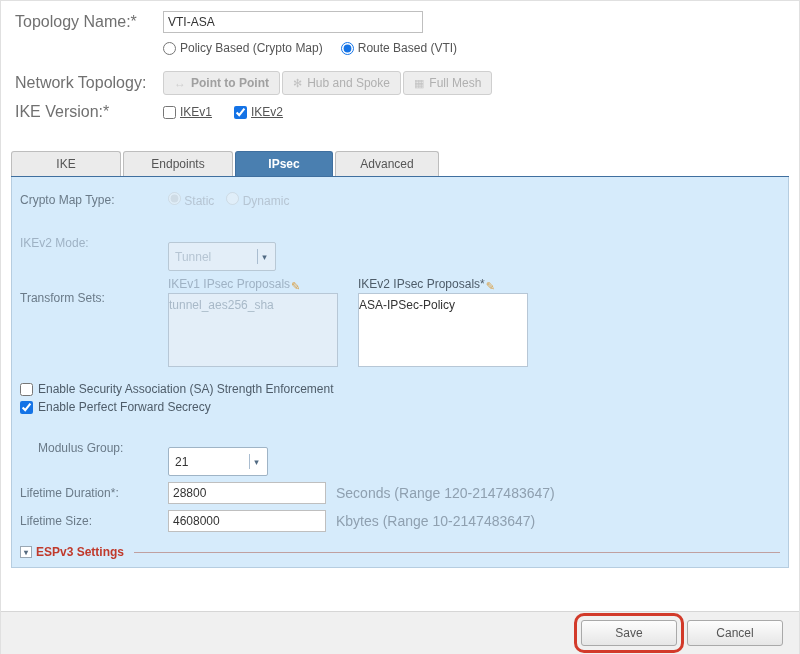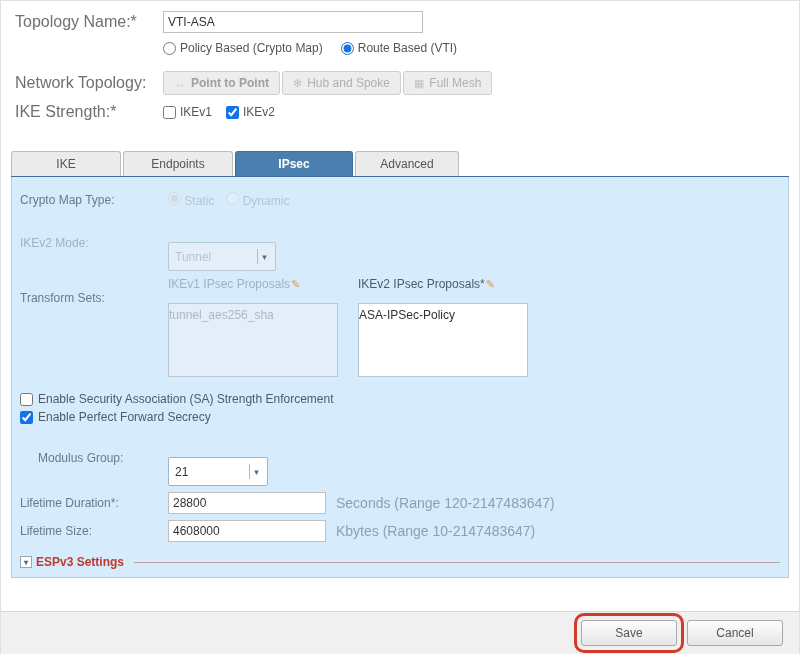--- a/index.html
+++ b/index.html
@@ -52,21 +52,21 @@
     border:1px solid #cfcfcf;
     background:#ededed;
     color:#b0b0b0;
     font-size:12px;
     padding:4px 10px;
     border-radius:3px;
     display:flex; align-items:center; gap:5px;
     cursor:default;
   }
   .topo-btn.sel { color:#a0a0a0; font-weight:bold; }
-  .chk-set { display:flex; gap:14px; align-items:center; }
+  .chk-set { display:flex; gap:22px; align-items:center;text-decoration:underline; }
 
   
   .tab-wrap {
     margin-top: 26px;
     padding: 0 10px;
   }
   .tab-bar {
     display:flex;
     border-bottom: 2px solid #3f6f9f;
     margin-bottom: -1px;
@@ -82,21 +82,21 @@
     margin-right:2px;
     border-radius:3px 3px 0 0;
     cursor:pointer;
     font-size:12px;
   }
   .tab.active {
     background:#4a7fb0;
     color:#fff;
     border-color:#3f6f9f;
     font-weight:bold;
-    width:118px;
+    width:98px;
   }
   .tab-body {
     background:#d6ebfb;
     border:1px solid #b6cde0;
     border-top:none;
     padding:12px 8px 8px 8px;
     min-height: 390px;
     position:relative;
   }
 
@@ -116,21 +116,21 @@
     width:14px; height:15px; border-left:1px solid #aabdd0;
     display:flex; align-items:center; justify-content:center;
     color:#516a82; font-size:9px;
   }
 
   .transform {
     display:flex; align-items:flex-start;
   }
   .tf-col { width:180px; margin-right:10px; }
   .tf-col .tf-head {
-    font-size:12px; color:#4e5c69; display:flex; align-items:flex-start; gap:1px; margin-bottom:12px;
+    font-size:12px; color:#4e5c69; display:flex; align-items:flex-end; gap:1px; margin-bottom:2px;
   }
   .tf-col .tf-head.disabled { color:#9fb2c4; }
   .tf-box {
     width:170px; height:74px; border:1px solid #b7c7d6;
     padding:4px 0; font-size:12px; color:#333; background:#fff;
   }
   .tf-box.disabled { background:#e3eef8; color:#a8b9c8; }
 
   .pencil {
     width:12px; height:12px; display:inline-block; position:relative;
@@ -206,21 +206,21 @@
         <span>Hub and Spoke</span>
       </div>
       <div class="topo-btn">
         <span class="icon-mesh"></span>
         <span>Full Mesh</span>
       </div>
     </div>
   </div>
 
   <div class="form-row">
-    <div class="form-label">IKE Strength:*</div>
+    <div class="form-label">IKE Version:*</div>
     <div class="chk-set">
       <label>
           <input type="checkbox" style=""> 
           <span>IKEv1</span>
         </label>
       <label>
           <input type="checkbox" checked="" style=""> 
           <span>IKEv2</span>
         </label>
     </div>

